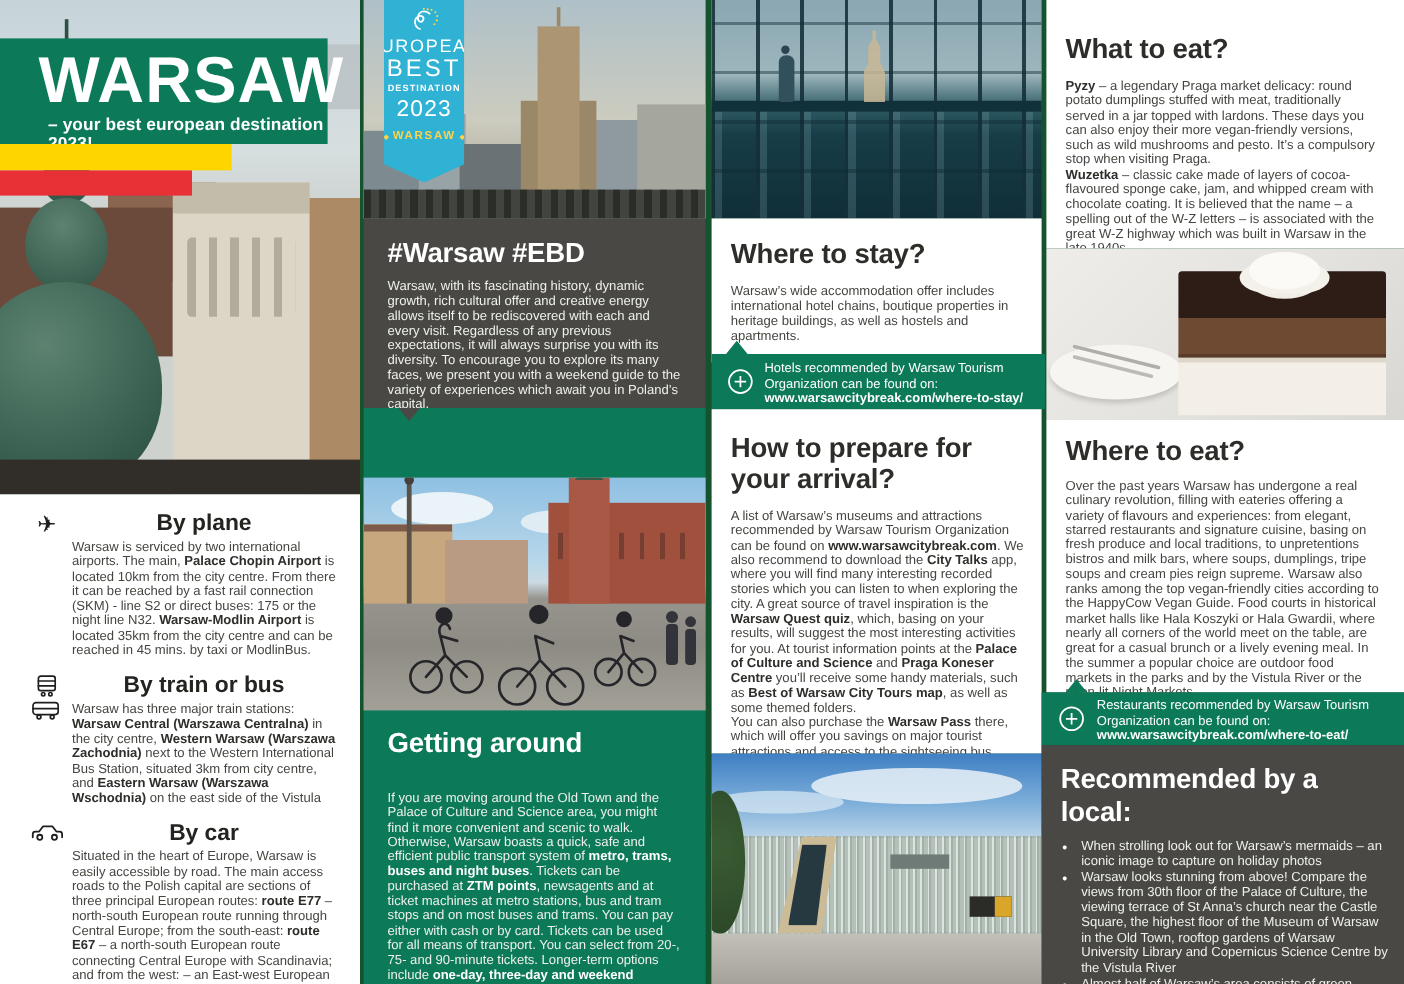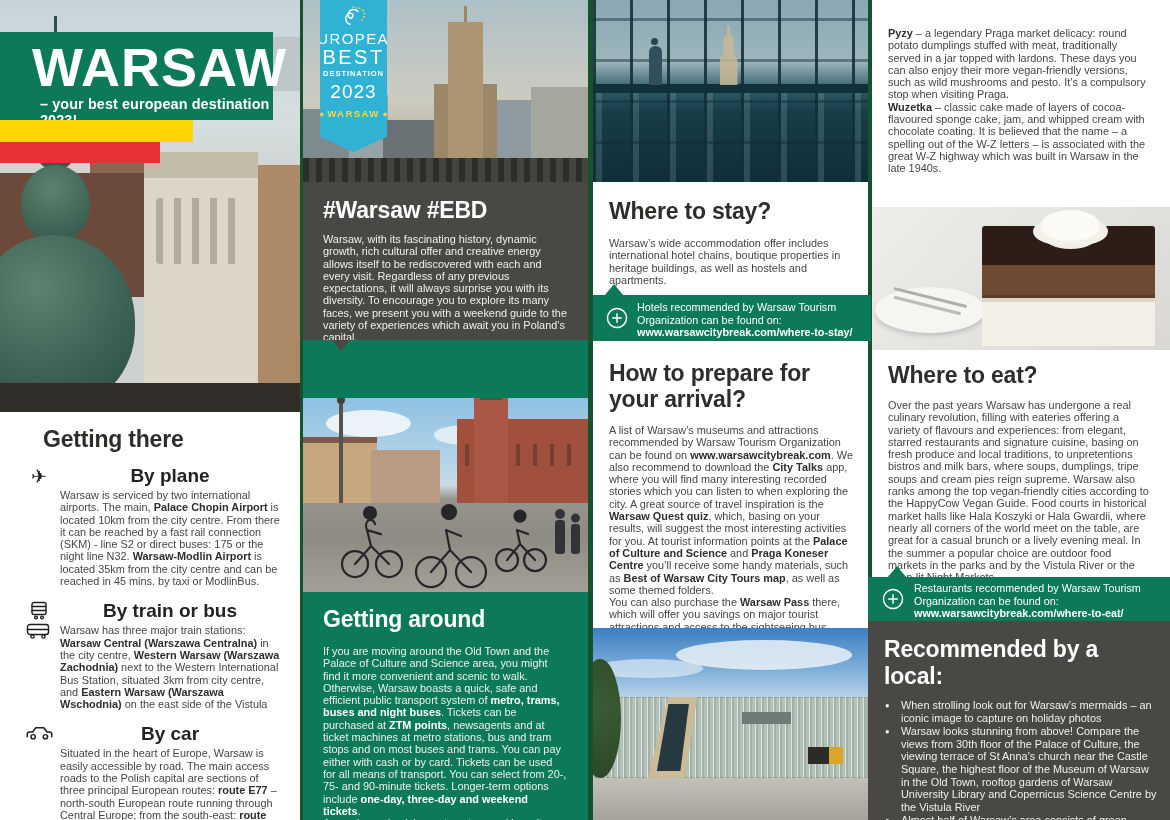--- a/index.html
+++ b/index.html
@@ -100,21 +100,21 @@
   .b-castle { position:absolute; left:54%; top:11%; width:46%; height:43%; background:#a0503c; }
   .b-castle::after { content:""; position:absolute; left:6%; top:30%; width:88%; height:26%;
     background:repeating-linear-gradient(90deg,rgba(40,30,25,.35) 0 4px,transparent 4px 17px); }
   .b-tower { position:absolute; left:60%; top:0; width:12%; height:54%; background:#a85844; }
   .b-tower::before { content:""; position:absolute; left:50%; top:-12px; transform:translateX(-50%);
     width:0; height:0; border-left:12px solid transparent; border-right:12px solid transparent;
     border-bottom:14px solid #3c5a46; }
   .b-riders { position:absolute; left:0; top:36%; width:100%; height:64%; }
 
   .getting-around { position:absolute; left:0; top:252px; width:100%; padding:14px 20px 0 20px; }
-  .getting-around .h-big { margin-bottom:12px; }
+  .getting-around .h-big { margin-bottom:26px; }
 
   
   .photo-pool { left:593px; top:0; width:275px; height:182px;
     background:linear-gradient(180deg,#8aa7b2 0%,#9db6bd 34%,#2c5862 50%,#173d47 62%,#102e37 100%); }
   .p-panes { position:absolute; inset:0;
     background:repeating-linear-gradient(90deg,rgba(16,42,52,.85) 0 3px,transparent 3px 37px),
                repeating-linear-gradient(0deg,transparent 0 38px,rgba(16,42,52,.45) 38px 41px); }
   .p-floor { position:absolute; left:0; top:46%; width:100%; height:5%; background:#10303a; }
   .p-reflect { position:absolute; left:0; top:51%; width:100%; height:49%;
     background:repeating-linear-gradient(90deg,rgba(140,180,190,.22) 0 9px,transparent 9px 37px); }
@@ -212,21 +212,20 @@
   </div>
 
   <div class="masthead">
     <div class="masthead-title">WARSAW</div>
     <div class="masthead-sub">– your best european destination 2023!</div>
   </div>
   <div class="stripe-yellow"></div>
   <div class="stripe-red"></div>
 
   <div class="col1-text">
-    <div class="h-big">Getting there</div>
 
     <div class="t-item">
       <span class="t-icon">
           <span class="plane-glyph">✈</span>
         </span>
       <h3>By plane</h3>
       <p class="body-txt">Warsaw is serviced by two international airports. The main, <b>Palace Chopin Airport</b> is located 10km from the city centre. From there it can be reached by a fast rail connection (SKM) - line S2 or direct buses: 175 or the night line N32. <b>Warsaw-Modlin Airport</b> is located 35km from the city centre and can be reached in 45 mins. by taxi or ModlinBus.</p>
     </div>
 
     <div class="t-item">
@@ -376,20 +375,21 @@
     <div class="n-cloud2"></div>
     <div class="n-facade"></div>
     <div class="n-sign2"></div>
     <div class="n-opening"></div>
     <div class="n-sign"></div>
     <div class="n-plaza"></div>
     <div class="n-tree"></div>
   </div>
 
   <div class="what-to-eat">
+    <div class="h-big">What to eat?</div>
     <p class="body-txt"><b>Pyzy</b> – a legendary Praga market delicacy: round potato dumplings stuffed with meat, traditionally served in a jar topped with lardons. These days you can also enjoy their more vegan-friendly versions, such as wild mushrooms and pesto. It’s a compulsory stop when visiting Praga.<br><b>Wuzetka</b> – classic cake made of layers of cocoa-flavoured sponge cake, jam, and whipped cream with chocolate coating. It is believed that the name – a spelling out of the W-Z letters – is associated with the great W-Z highway which was built in Warsaw in the late 1940s.</p>
   </div>
 
   <div class="photo photo-cake">
     <div class="c-plate"></div>
     <div class="c-fork1"></div>
     <div class="c-fork2"></div>
     <div class="c-cake">
       <div class="c-cream-bottom"></div>
       <div class="c-sponge"></div>

